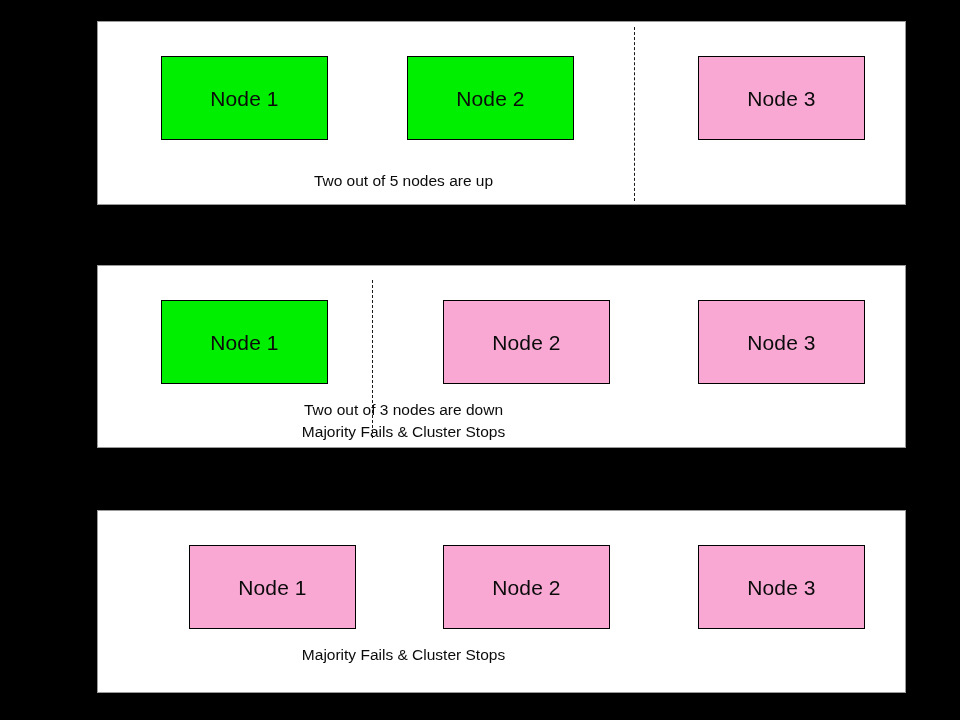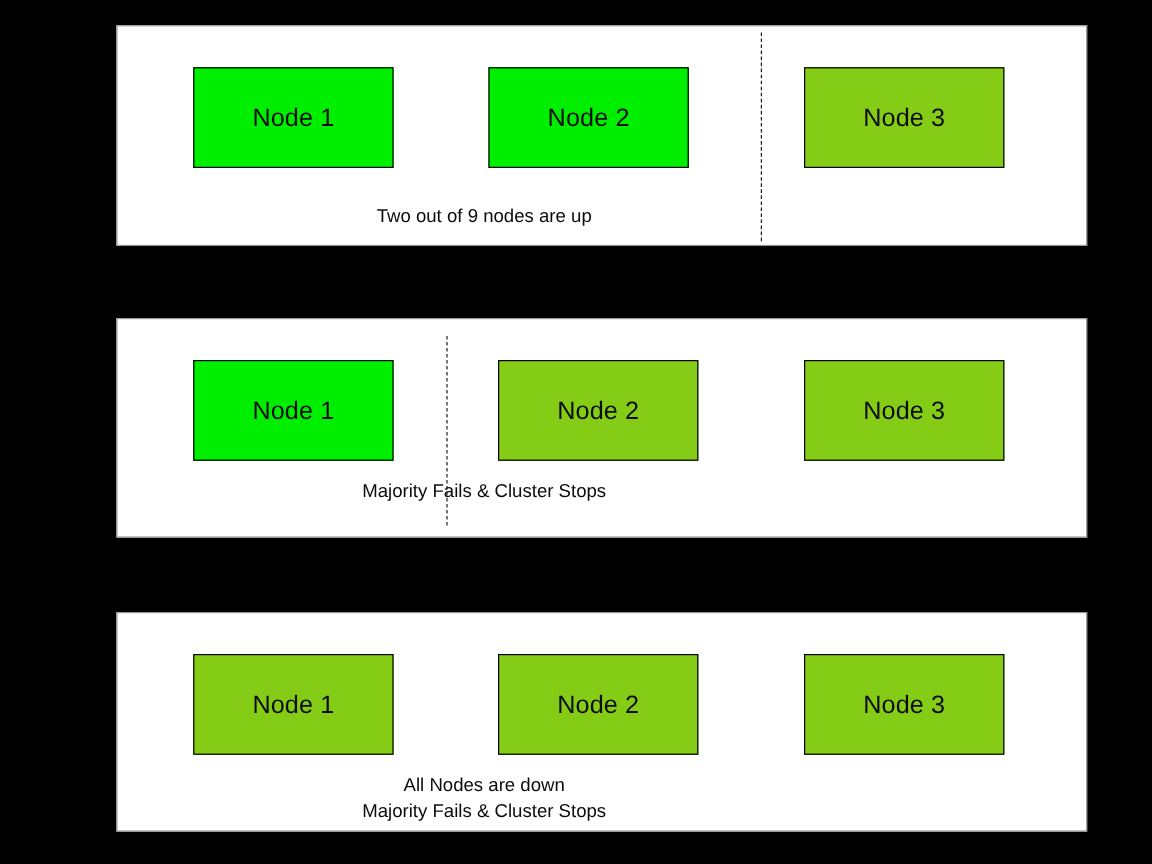--- a/index.html
+++ b/index.html
@@ -34,21 +34,21 @@
     position: absolute;
     box-sizing: border-box;
     border: 1.6px solid #000000;
     display: flex;
     align-items: center;
     justify-content: center;
     width: 167px;
     height: 84px;
   }
   .node-box.up   { background: #00ee00; }
-  .node-box.down { background: #84cc16; }
+  .node-box.down { background: #f9a8d4; margin-left: 28px; }
   .node-label {
     font-family: "Liberation Sans", sans-serif;
     font-size: 21px;
     color: #0b0b0b;
     line-height: 1;
     letter-spacing: 0.1px;
     white-space: nowrap;
   }
 
   .divider {
@@ -78,49 +78,49 @@
       <span class="node-label">Node 1</span>
     </div>
     <div class="node-box up" style="left:309px; top:34px;">
       <span class="node-label">Node 2</span>
     </div>
     <div class="node-box down" style="left:572px; top:34px;">
       <span class="node-label">Node 3</span>
     </div>
     <div class="divider" style="left:536px; top:5px; height:174px;"></div>
     <div class="caption" style="left:0; width:809px; top:148px; transform:translateX(-99px);">
-      <span class="caption-line">Two out of 9 nodes are up</span>
+      <span class="caption-line">Two out of 5 nodes are up</span>
     </div>
   </div>
 
   <div class="panel" id="panel-2">
     <div class="node-box up" style="left:63px; top:34px;">
       <span class="node-label">Node 1</span>
     </div>
     <div class="node-box down" style="left:317px; top:34px;">
       <span class="node-label">Node 2</span>
     </div>
     <div class="node-box down" style="left:572px; top:34px;">
       <span class="node-label">Node 3</span>
     </div>
     <div class="divider" style="left:274px; top:14px; height:158px;"></div>
     <div class="caption" style="left:0; width:809px; top:133px; transform:translateX(-99px);">
+      <span class="caption-line">Two out of 3 nodes are down</span>
       <span class="caption-line">Majority Fails &amp; Cluster Stops</span>
     </div>
   </div>
 
   <div class="panel" id="panel-3">
     <div class="node-box down" style="left:63px; top:34px;">
       <span class="node-label">Node 1</span>
     </div>
     <div class="node-box down" style="left:317px; top:34px;">
       <span class="node-label">Node 2</span>
     </div>
     <div class="node-box down" style="left:572px; top:34px;">
       <span class="node-label">Node 3</span>
     </div>
     <div class="caption" style="left:0; width:809px; top:133px; transform:translateX(-99px);">
-      <span class="caption-line">All Nodes are down</span>
       <span class="caption-line">Majority Fails &amp; Cluster Stops</span>
     </div>
   </div>
 
 </div>
 
 </body></html>

